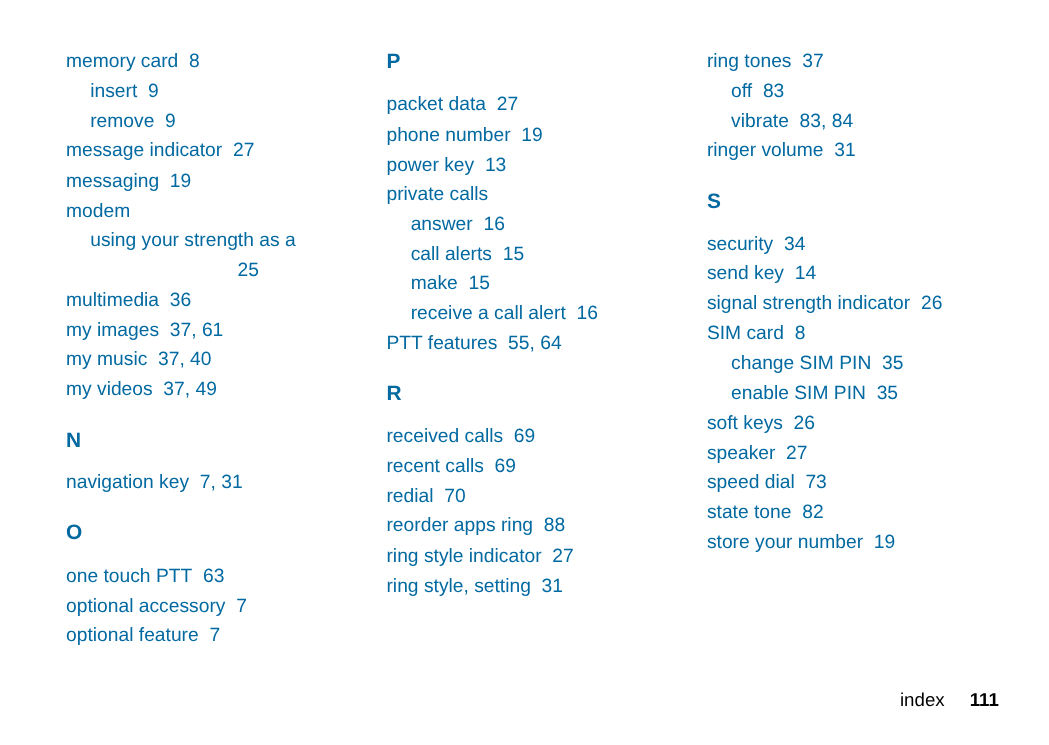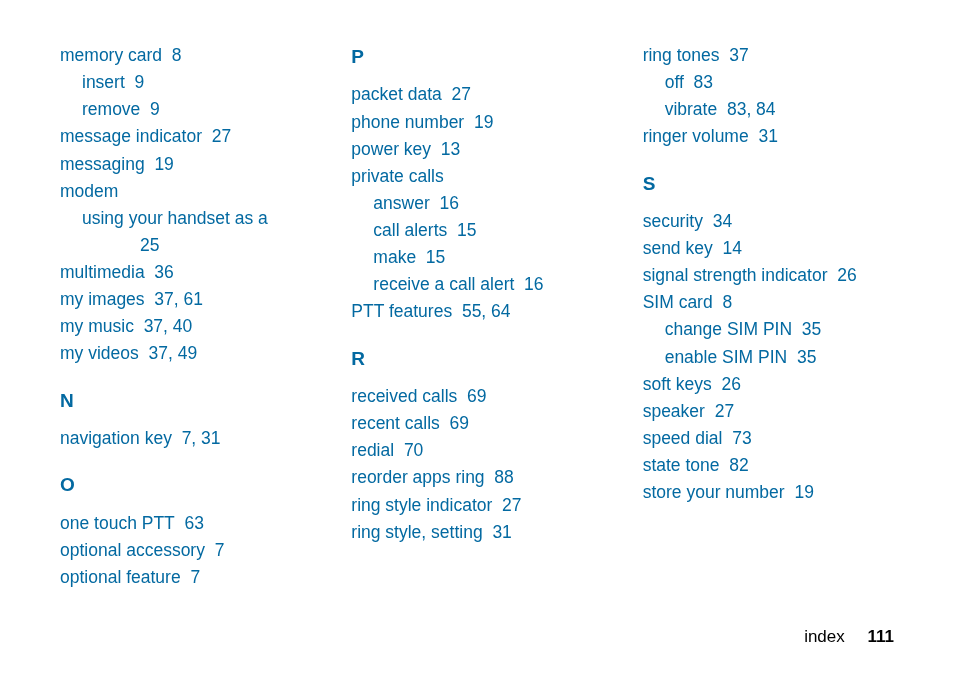--- a/index.html
+++ b/index.html
@@ -26,34 +26,35 @@
       color: #0369a1;
     }
     .entry {
       margin: 0;
     }
     .sub {
       padding-left: 22px;
     }
     .sub2 {
       padding-left: 80px;
+      text-align: center;
     }
     .heading {
       font-weight: bold;
       font-size: 19px;
       margin-top: 18px;
       margin-bottom: 10px;
     }
     .pages {
       white-space: nowrap;
     }
     .footer {
       position: absolute;
       bottom: 30px;
-      right: 60px;
+      right: 46px;
       font-size: 17px;
     }
     .footer .label {
       margin-right: 18px;
     }
     .footer .num {
       font-weight: bold;
     }
   </style>
 </head>
@@ -61,21 +62,21 @@
 
 <div class="columns">
 
   <div class="col">
     <div class="entry"><span>memory card</span>&nbsp;&nbsp;<span class="pages">8</span></div>
     <div class="entry sub"><span>insert</span>&nbsp;&nbsp;<span class="pages">9</span></div>
     <div class="entry sub"><span>remove</span>&nbsp;&nbsp;<span class="pages">9</span></div>
     <div class="entry"><span>message indicator</span>&nbsp;&nbsp;<span class="pages">27</span></div>
     <div class="entry"><span>messaging</span>&nbsp;&nbsp;<span class="pages">19</span></div>
     <div class="entry"><span>modem</span></div>
-    <div class="entry sub"><span>using your handset as a</span></div>
+    <div class="entry sub"><span>using your strength as a</span></div>
     <div class="entry sub2"><span class="pages">25</span></div>
     <div class="entry"><span>multimedia</span>&nbsp;&nbsp;<span class="pages">36</span></div>
     <div class="entry"><span>my images</span>&nbsp;&nbsp;<span class="pages">37, 61</span></div>
     <div class="entry"><span>my music</span>&nbsp;&nbsp;<span class="pages">37, 40</span></div>
     <div class="entry"><span>my videos</span>&nbsp;&nbsp;<span class="pages">37, 49</span></div>
 
     <div class="heading">N</div>
     <div class="entry"><span>navigation key</span>&nbsp;&nbsp;<span class="pages">7, 31</span></div>
 
     <div class="heading">O</div>

